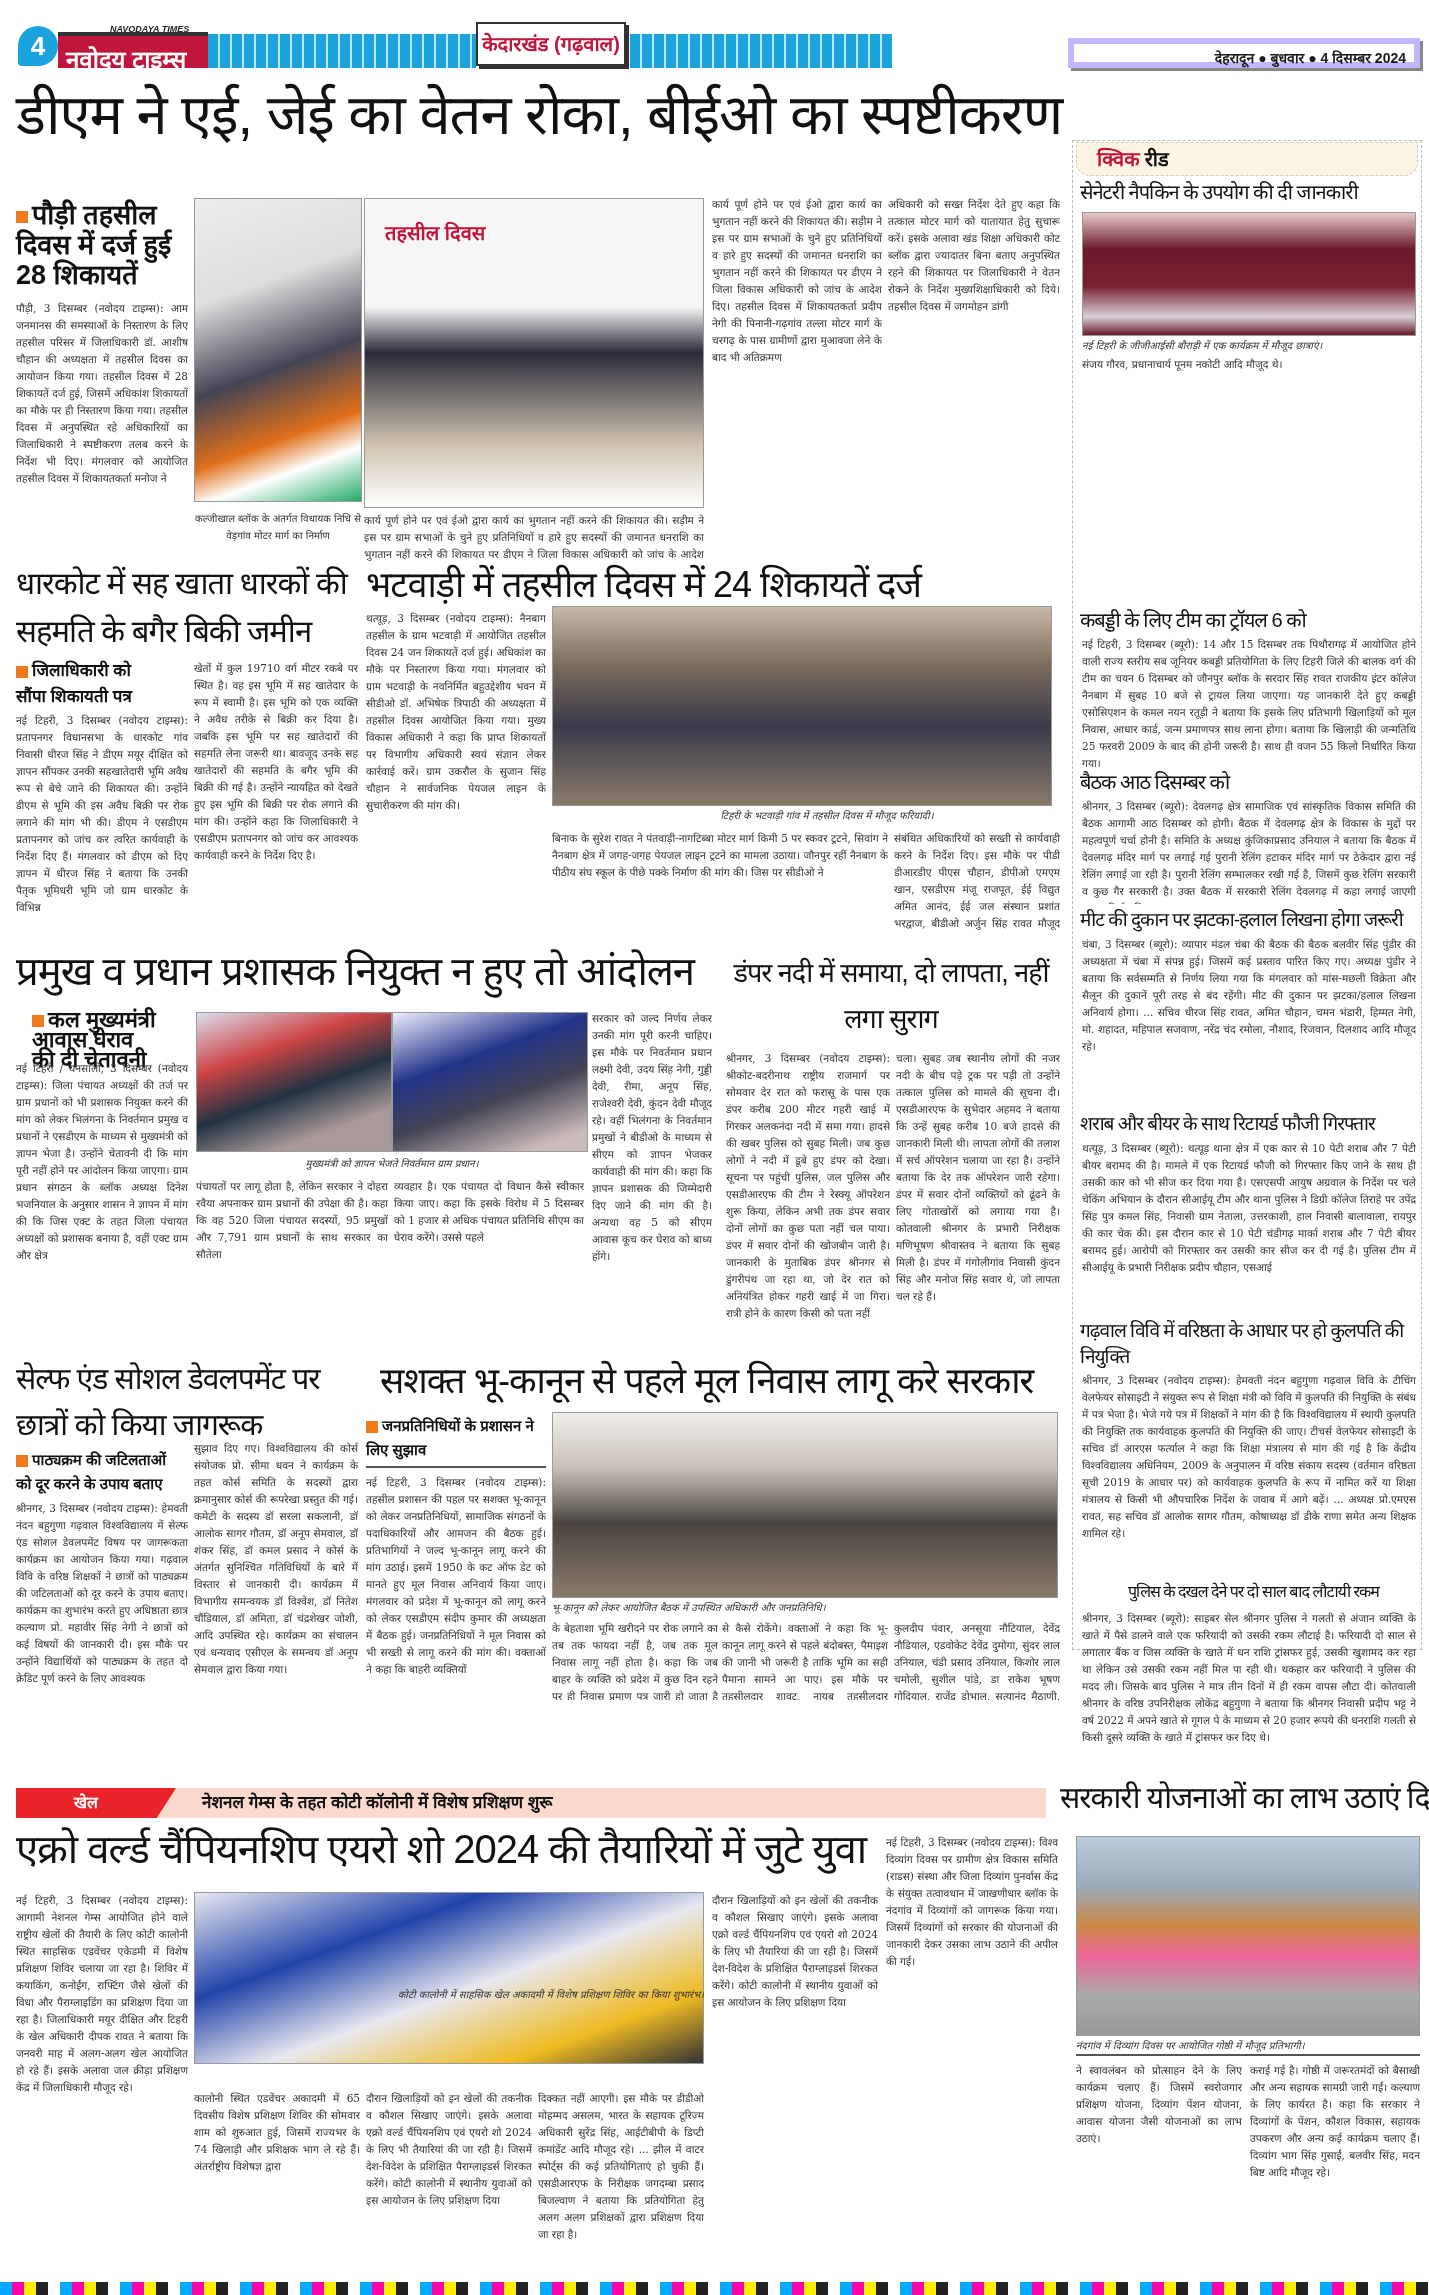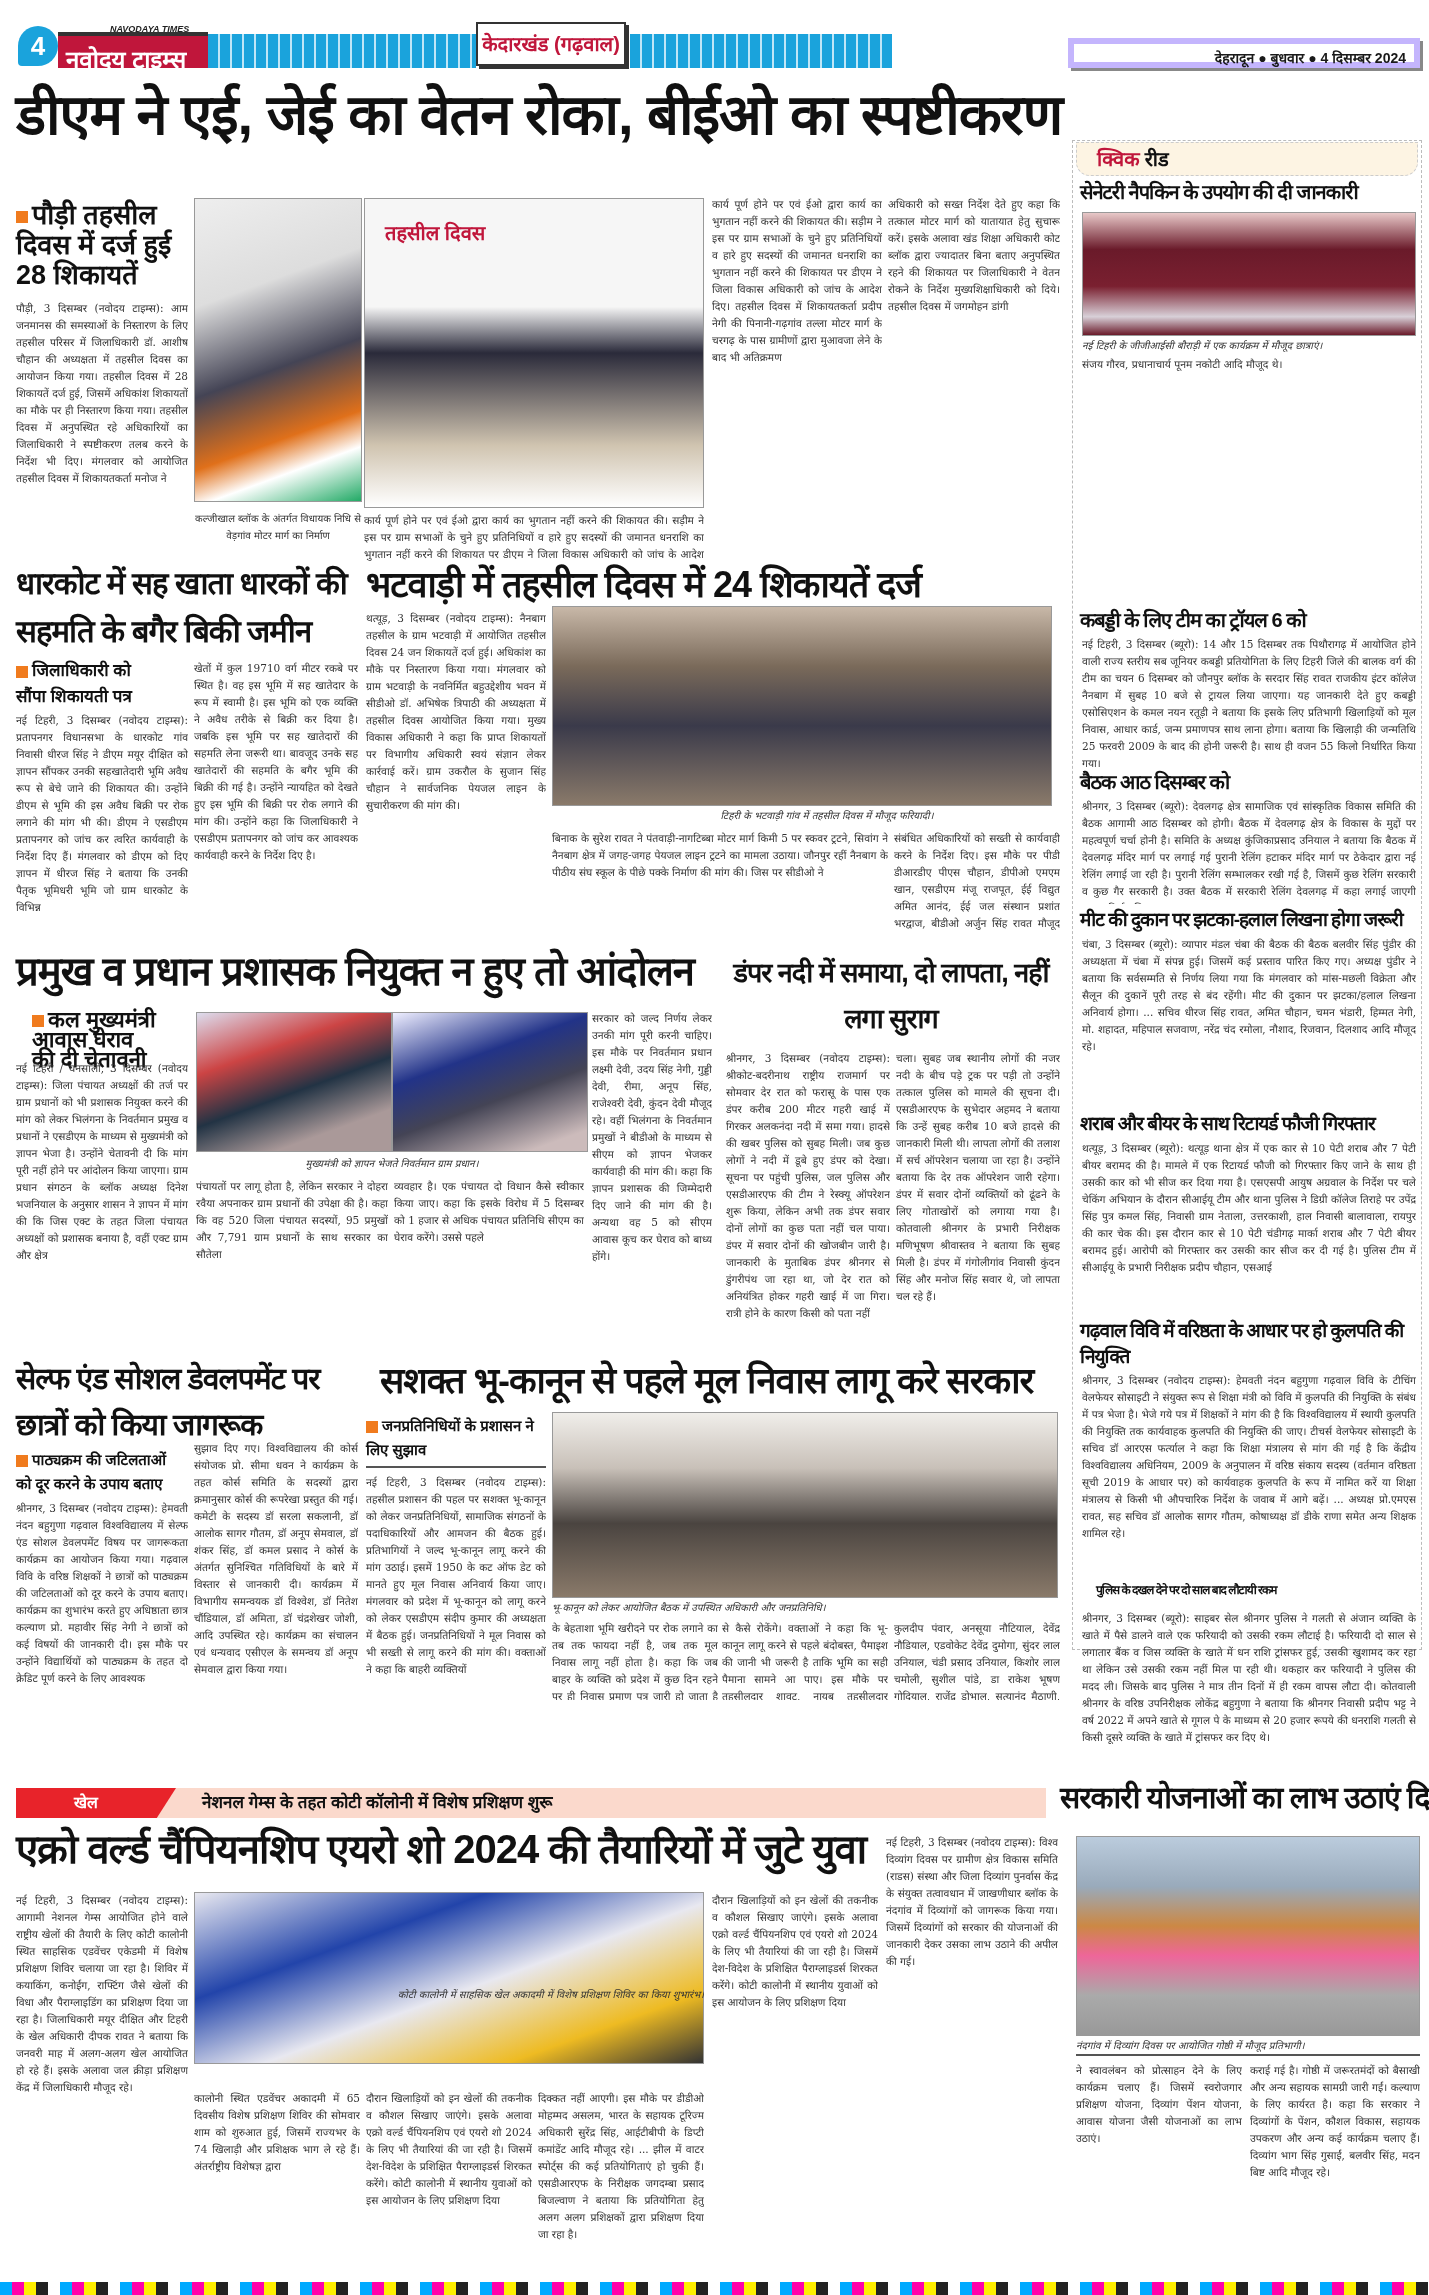--- a/index.html
+++ b/index.html
@@ -1,18 +1,18 @@
 <!DOCTYPE html>
 <html><head>
 <meta charset="utf-8">
 <style>
 *{box-sizing:border-box;margin:0;padding:0}
 body{width:1429px;height:2295px;background:#fff;font-family:"DejaVu Sans",sans-serif;color:#1a1a1a;position:relative;overflow:hidden}
 .abs{position:absolute}
-.hl{font-family:"Liberation Sans",sans-serif;font-weight:bold;color:#111;letter-spacing:-1px;line-height:1.05}
+.hl{font-family:"Liberation Sans",sans-serif;font-weight:normal;color:#111;letter-spacing:-1px;line-height:1.05}
 .body{font-family:"DejaVu Serif",serif;font-size:10.5px;line-height:17px;color:#333;text-align:justify}
 .col{position:absolute;overflow:hidden}
 .photo{position:absolute;background:linear-gradient(135deg,#8a7a6a,#c9b9a5 40%,#6d5f52 70%,#a49583);border:1px solid #999}
 .cap{font-family:"DejaVu Serif",serif;font-size:10px;color:#333;font-style:italic}
 .sub{font-family:"Liberation Sans",sans-serif;font-weight:bold;color:#111}
 .sq{display:inline-block;width:12px;height:12px;background:#f07b1e;margin-right:4px;vertical-align:middle}
 .qr-box{position:absolute;left:1072px;top:140px;width:350px;height:1510px;border:1px dashed #bbb}
 .qr-head{position:absolute;left:1076px;top:142px;width:342px;height:34px;background:#fdf4e3;border-radius:0 0 14px 14px;border:1px dashed #ccc}
 .stripes{background:repeating-linear-gradient(90deg,#1aa3dc 0 10px,#bfe6f7 10px 12px)}
 </style>
@@ -67,21 +67,21 @@
 
 <div class="abs hl" style="left:1080px;top:910px;font-size:19px">मीट की दुकान पर झटका-हलाल लिखना होगा जरूरी</div>
 <div class="col body" style="left:1082px;top:936px;width:334px;height:174px">चंबा, 3 दिसम्बर (ब्यूरो): व्यापार मंडल चंबा की बैठक की बैठक बलवीर सिंह पुंडीर की अध्यक्षता में चंबा में संपन्न हुई। जिसमें कई प्रस्ताव पारित किए गए। अध्यक्ष पुंडीर ने बताया कि सर्वसम्मति से निर्णय लिया गया कि मंगलवार को मांस-मछली विक्रेता और सैलून की दुकानें पूरी तरह से बंद रहेंगी। मीट की दुकान पर झटका/हलाल लिखना अनिवार्य होगा। ... सचिव धीरज सिंह रावत, अमित चौहान, चमन भंडारी, हिम्मत नेगी, मो. शहादत, महिपाल सजवाण, नरेंद्र चंद रमोला, नौशाद, रिजवान, दिलशाद आदि मौजूद रहे।</div>
 
 <div class="abs hl" style="left:1080px;top:1114px;font-size:19px">शराब और बीयर के साथ रिटायर्ड फौजी गिरफ्तार</div>
 <div class="col body" style="left:1082px;top:1140px;width:334px;height:172px">थत्यूड़, 3 दिसम्बर (ब्यूरो): थत्यूड़ थाना क्षेत्र में एक कार से 10 पेटी शराब और 7 पेटी बीयर बरामद की है। मामले में एक रिटायर्ड फौजी को गिरफ्तार किए जाने के साथ ही उसकी कार को भी सीज कर दिया गया है। एसएसपी आयुष अग्रवाल के निर्देश पर चले चेकिंग अभियान के दौरान सीआईयू टीम और थाना पुलिस ने डिग्री कॉलेज तिराहे पर उपेंद्र सिंह पुत्र कमल सिंह, निवासी ग्राम नेताला, उत्तरकाशी, हाल निवासी बालावाला, रायपुर की कार चेक की। इस दौरान कार से 10 पेटी चंडीगढ़ मार्का शराब और 7 पेटी बीयर बरामद हुई। आरोपी को गिरफ्तार कर उसकी कार सीज कर दी गई है। पुलिस टीम में सीआईयू के प्रभारी निरीक्षक प्रदीप चौहान, एसआई</div>
 
 <div class="abs hl" style="left:1080px;top:1318px;width:334px;font-size:19px;line-height:26px">गढ़वाल विवि में वरिष्ठता के आधार पर हो कुलपति की नियुक्ति</div>
 <div class="col body" style="left:1082px;top:1372px;width:334px;height:208px">श्रीनगर, 3 दिसम्बर (नवोदय टाइम्स): हेमवती नंदन बहुगुणा गढ़वाल विवि के टीचिंग वेलफेयर सोसाइटी ने संयुक्त रूप से शिक्षा मंत्री को विवि में कुलपति की नियुक्ति के संबंध में पत्र भेजा है। भेजे गये पत्र में शिक्षकों ने मांग की है कि विश्वविद्यालय में स्थायी कुलपति की नियुक्ति तक कार्यवाहक कुलपति की नियुक्ति की जाए। टीचर्स वेलफेयर सोसाइटी के सचिव डॉ आरएस फर्त्याल ने कहा कि शिक्षा मंत्रालय से मांग की गई है कि केंद्रीय विश्वविद्यालय अधिनियम, 2009 के अनुपालन में वरिष्ठ संकाय सदस्य (वर्तमान वरिष्ठता सूची 2019 के आधार पर) को कार्यवाहक कुलपति के रूप में नामित करें या शिक्षा मंत्रालय से किसी भी औपचारिक निर्देश के जवाब में आगे बढ़ें। ... अध्यक्ष प्रो.एमएस रावत, सह सचिव डॉ आलोक सागर गौतम, कोषाध्यक्ष डॉ डीके राणा समेत अन्य शिक्षक शामिल रहे।</div>
 
-<div class="abs hl" style="left:1096px;top:1584px;font-size:12px">पुलिस के दखल देने पर दो साल बाद लौटायी रकम</div>
+<div class="abs hl" style="left:1128px;top:1584px;font-size:16px">पुलिस के दखल देने पर दो साल बाद लौटायी रकम</div>
 <div class="col body" style="left:1082px;top:1610px;width:334px;height:156px">श्रीनगर, 3 दिसम्बर (ब्यूरो): साइबर सेल श्रीनगर पुलिस ने गलती से अंजान व्यक्ति के खाते में पैसे डालने वाले एक फरियादी को उसकी रकम लौटाई है। फरियादी दो साल से लगातार बैंक व जिस व्यक्ति के खाते में धन राशि ट्रांसफर हुई, उसकी खुशामद कर रहा था लेकिन उसे उसकी रकम नहीं मिल पा रही थी। थकहार कर फरियादी ने पुलिस की मदद ली। जिसके बाद पुलिस ने मात्र तीन दिनों में ही रकम वापस लौटा दी। कोतवाली श्रीनगर के वरिष्ठ उपनिरीक्षक लोकेंद्र बहुगुणा ने बताया कि श्रीनगर निवासी प्रदीप भट्ट ने वर्ष 2022 में अपने खाते से गूगल पे के माध्यम से 20 हजार रूपये की धनराशि गलती से किसी दूसरे व्यक्ति के खाते में ट्रांसफर कर दिए थे।</div>
 
 <h2 class="abs hl" style="left:16px;top:560px;width:340px;font-size:31px;line-height:48px">धारकोट में सह खाता धारकों की सहमति के बगैर बिकी जमीन</h2>
 <div class="abs sub" style="left:16px;top:658px;width:120px;font-size:17px;line-height:26px">
   <span class="sq"></span><span>जिलाधिकारी को सौंपा शिकायती पत्र</span>
 </div>
 <div class="col body" style="left:16px;top:712px;width:172px;height:218px">नई टिहरी, 3 दिसम्बर (नवोदय टाइम्स): प्रतापनगर विधानसभा के धारकोट गांव निवासी धीरज सिंह ने डीएम मयूर दीक्षित को ज्ञापन सौंपकर उनकी सहखातेदारी भूमि अवैध रूप से बेचे जाने की शिकायत की। उन्होंने डीएम से भूमि की इस अवैध बिक्री पर रोक लगाने की मांग भी की। डीएम ने एसडीएम प्रतापनगर को जांच कर त्वरित कार्यवाही के निर्देश दिए हैं। मंगलवार को डीएम को दिए ज्ञापन में धीरज सिंह ने बताया कि उनकी पैतृक भूमिधरी भूमि जो ग्राम धारकोट के विभिन्न</div>
 <div class="col body" style="left:194px;top:660px;width:164px;height:270px">खेतों में कुल 19710 वर्ग मीटर रकबे पर स्थित है। वह इस भूमि में सह खातेदार के रूप में स्वामी है। इस भूमि को एक व्यक्ति ने अवैध तरीके से बिक्री कर दिया है। जबकि इस भूमि पर सह खातेदारों की सहमति लेना जरूरी था। बावजूद उनके सह खातेदारों की सहमति के बगैर भूमि की बिक्री की गई है। उन्होंने न्यायहित को देखते हुए इस भूमि की बिक्री पर रोक लगाने की मांग की। उन्होंने कहा कि जिलाधिकारी ने एसडीएम प्रतापनगर को जांच कर आवश्यक कार्यवाही करने के निर्देश दिए है।</div>
 
 <h2 class="abs hl" style="left:366px;top:566px;width:690px;font-size:36px;white-space:nowrap">भटवाड़ी में तहसील दिवस में 24 शिकायतें दर्ज</h2>

